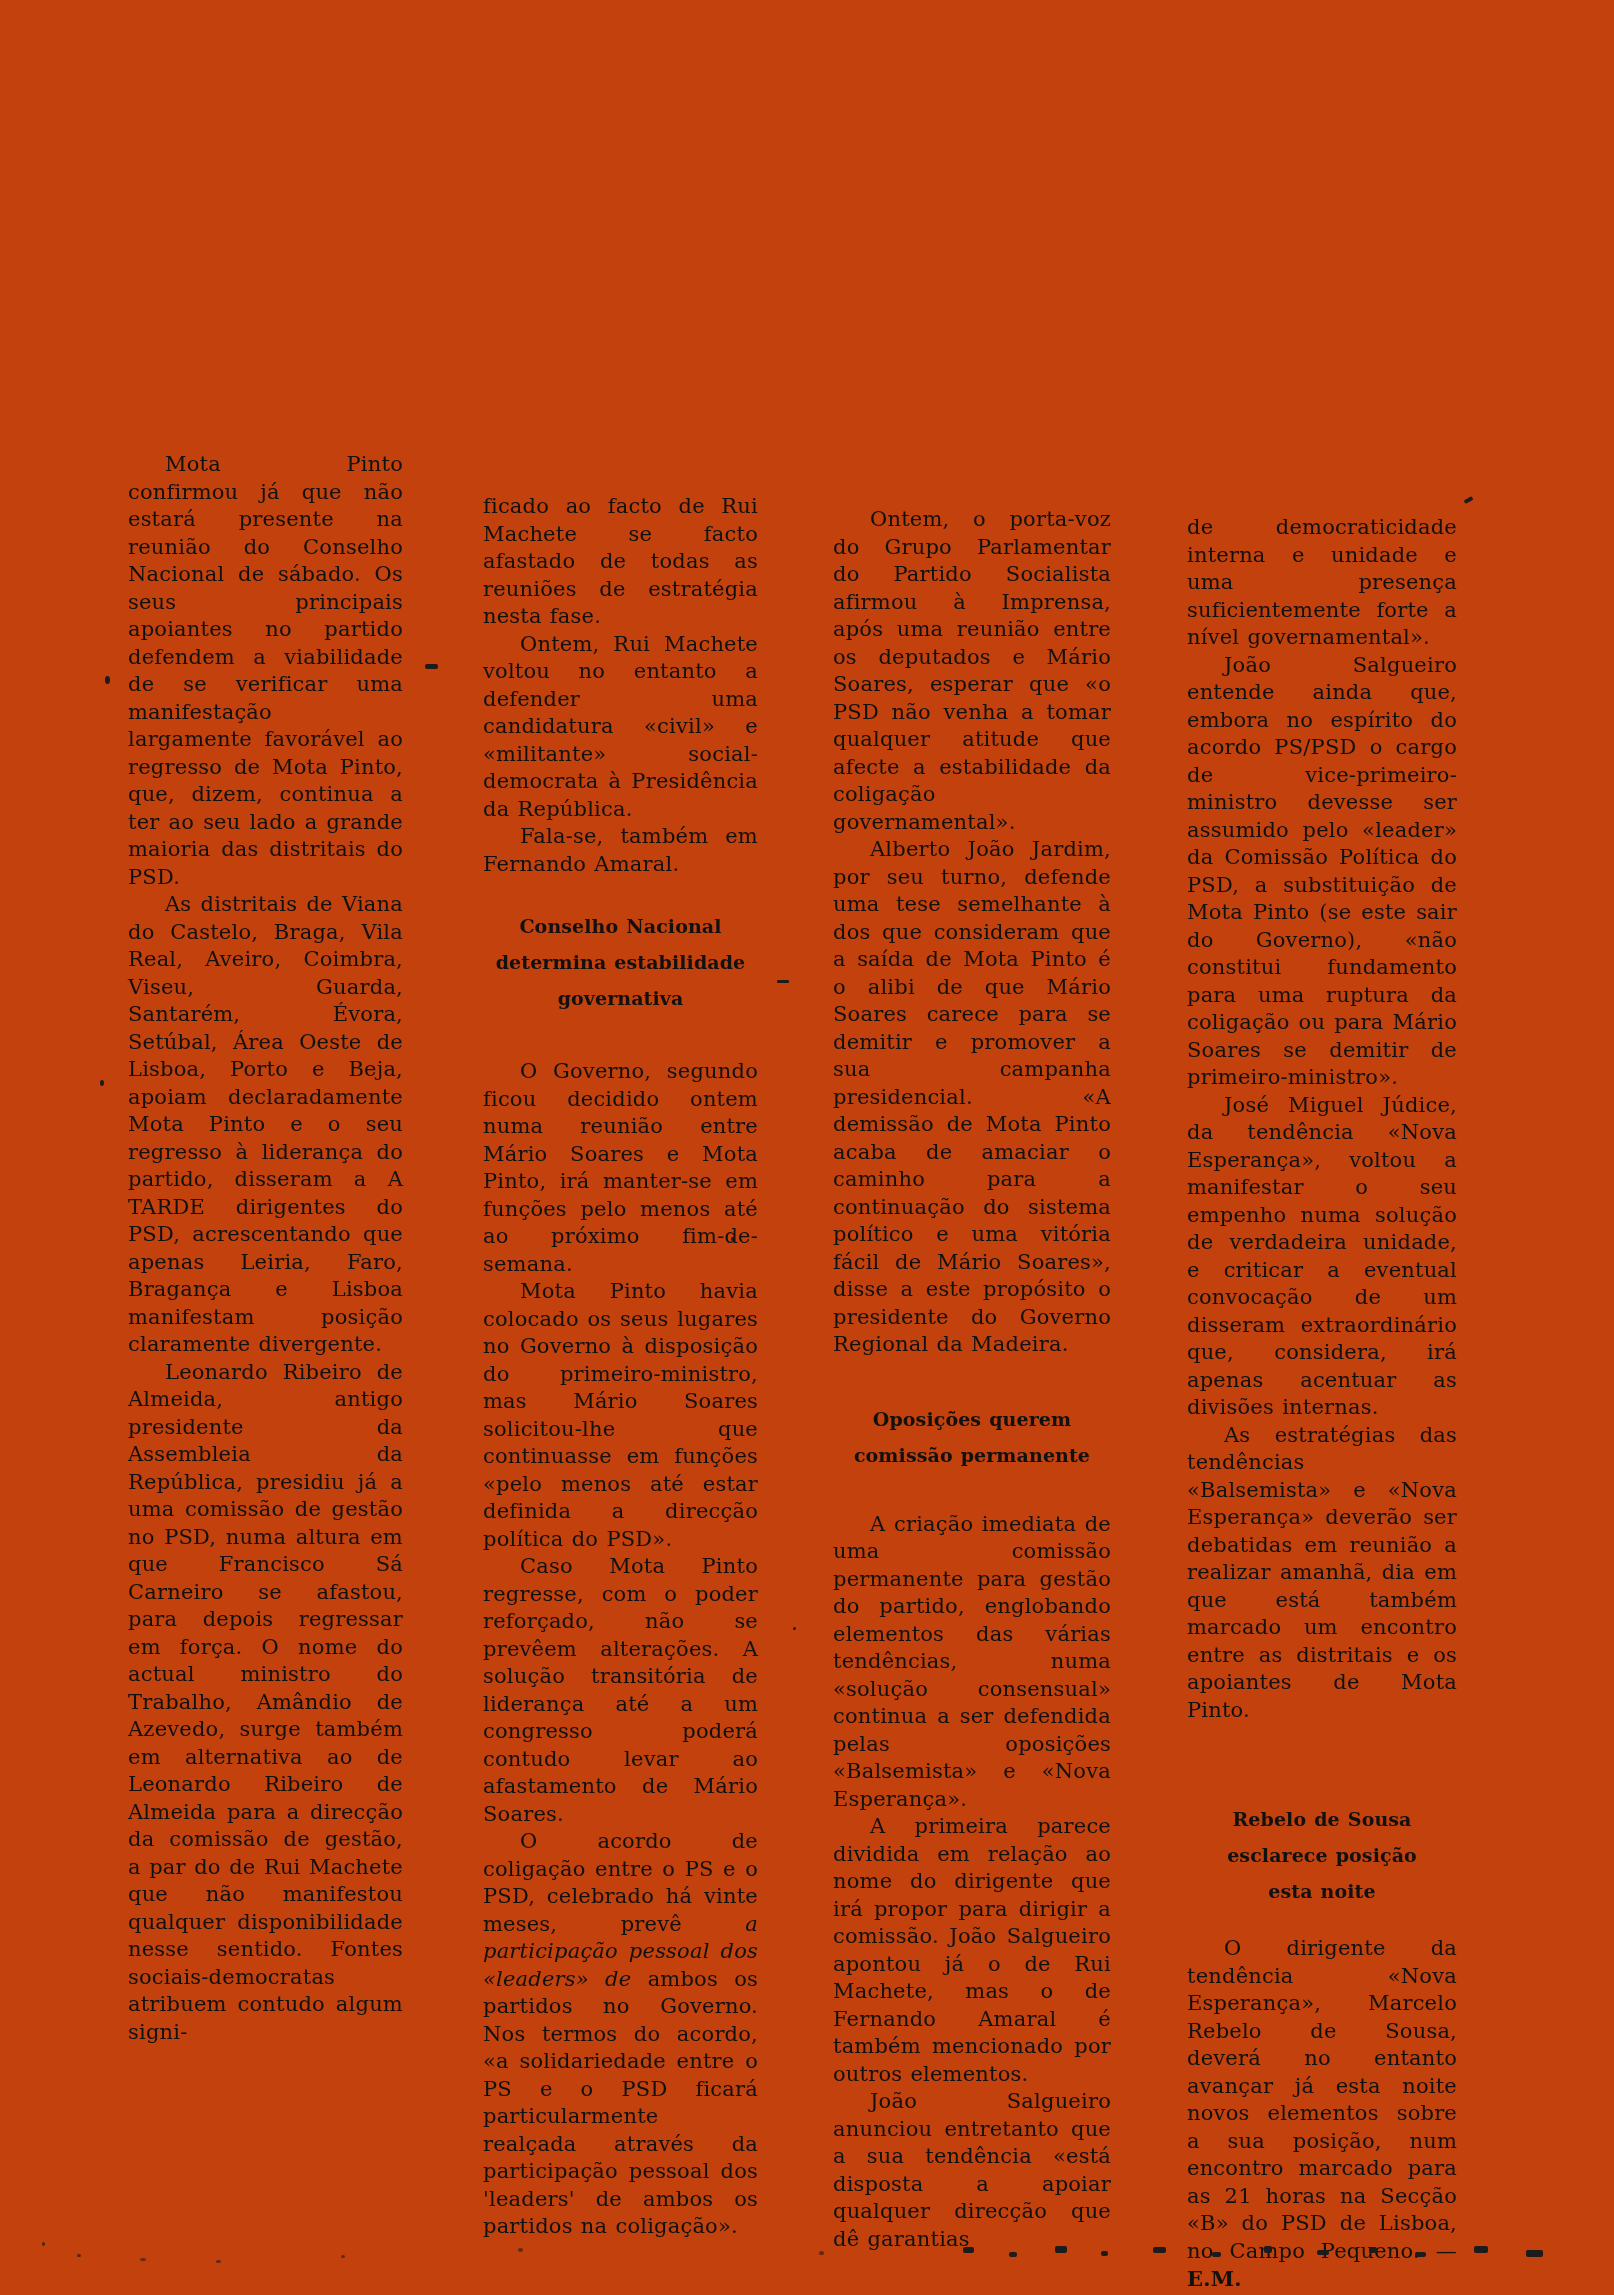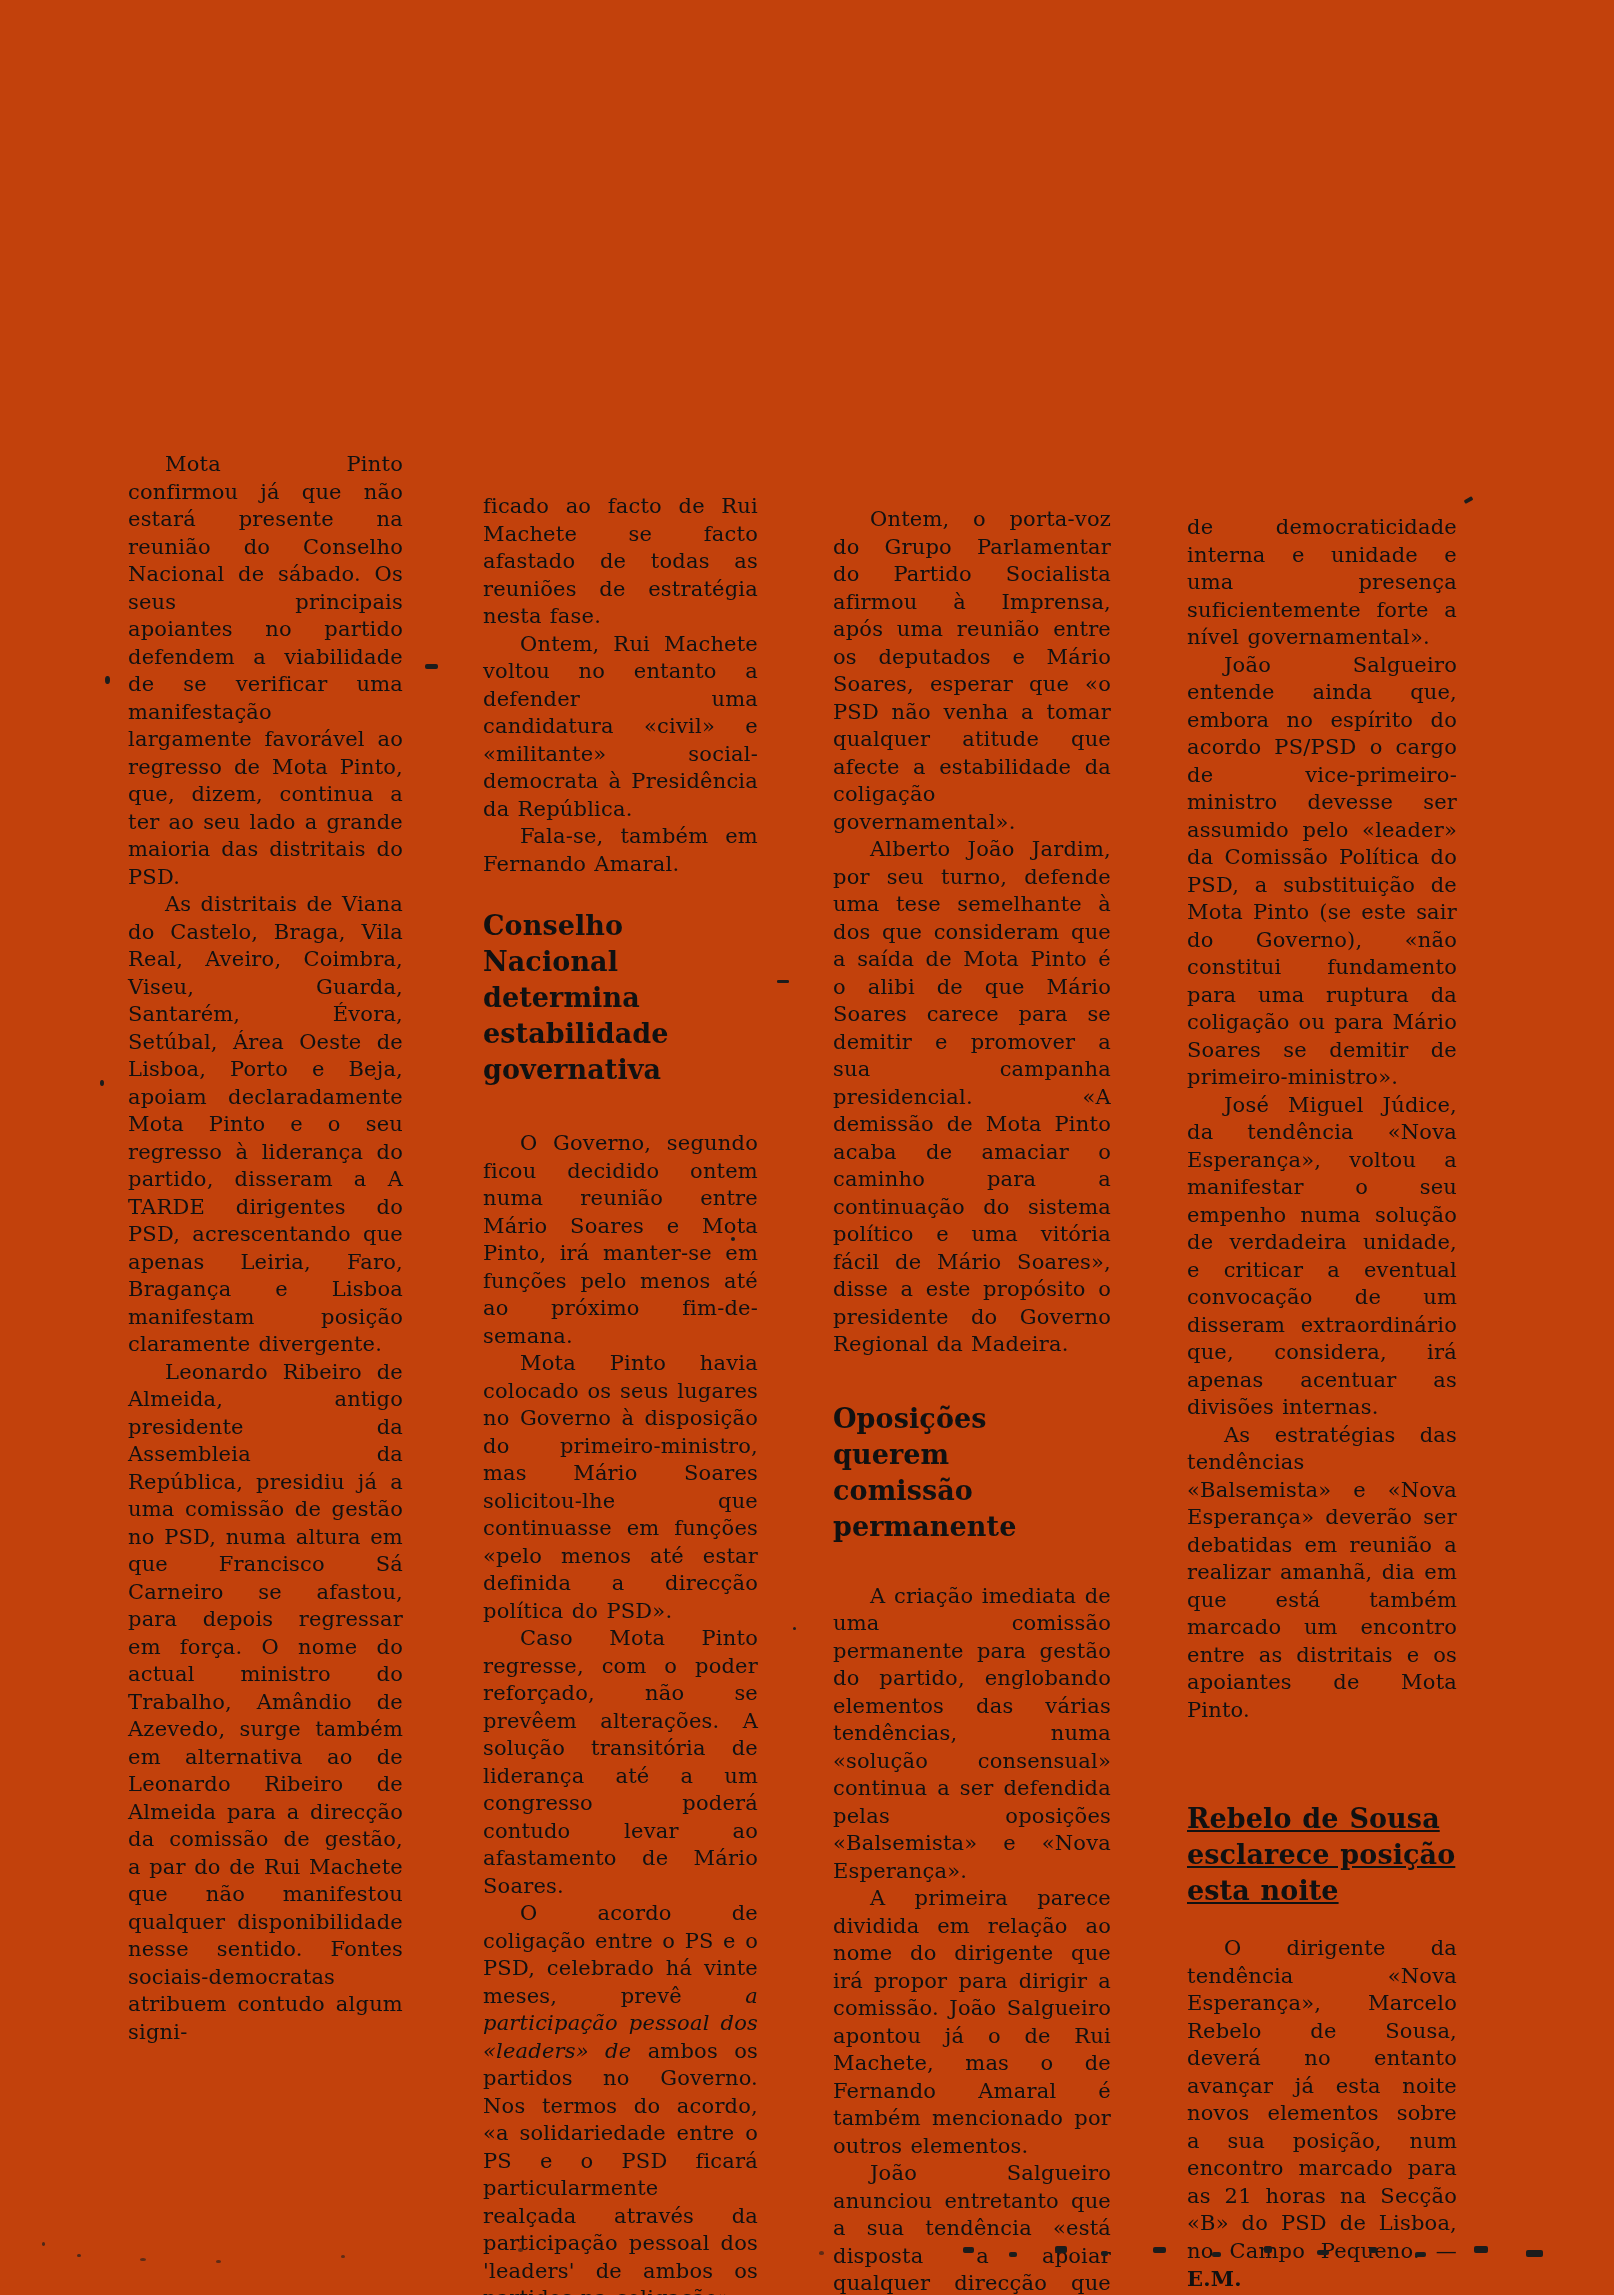--- a/index.html
+++ b/index.html
@@ -26,30 +26,30 @@
   }
   .col p {
     margin: 0;
     text-indent: 37px;
   }
   .col p.cont {
     text-indent: 0;
   }
   .heading {
     font-weight: bold;
-    font-size: 27px;
+    font-size: 19px;
     line-height: 36px;
-    text-align: left;
+    text-align: center;
     white-space: pre-line;
     text-indent: 0;
     letter-spacing: 0.1px;
   }
   .heading.h-col2 { margin: 30px 0 42px 0; }
   .heading.h-col3 { margin: 42px 0 38px 0; }
-  .heading.h-col4 { margin: 77px 0 26px 0; text-decoration: underline; }
+  .heading.h-col4 { margin: 77px 0 26px 0; }
   .col-1 { left: 128px;  top: 451px; width: 275px; }
   .col-2 { left: 483px;  top: 493px; width: 275px; }
   .col-3 { left: 833px; top: 506px; width: 278px; }
   .col-4 { left: 1187px; top: 514px; width: 270px; }
   .italic { font-style: italic; }
   .signature { font-weight: bold; }
   .speck {
     position: absolute;
     background: #1c1c1c;
     border-radius: 50%;

